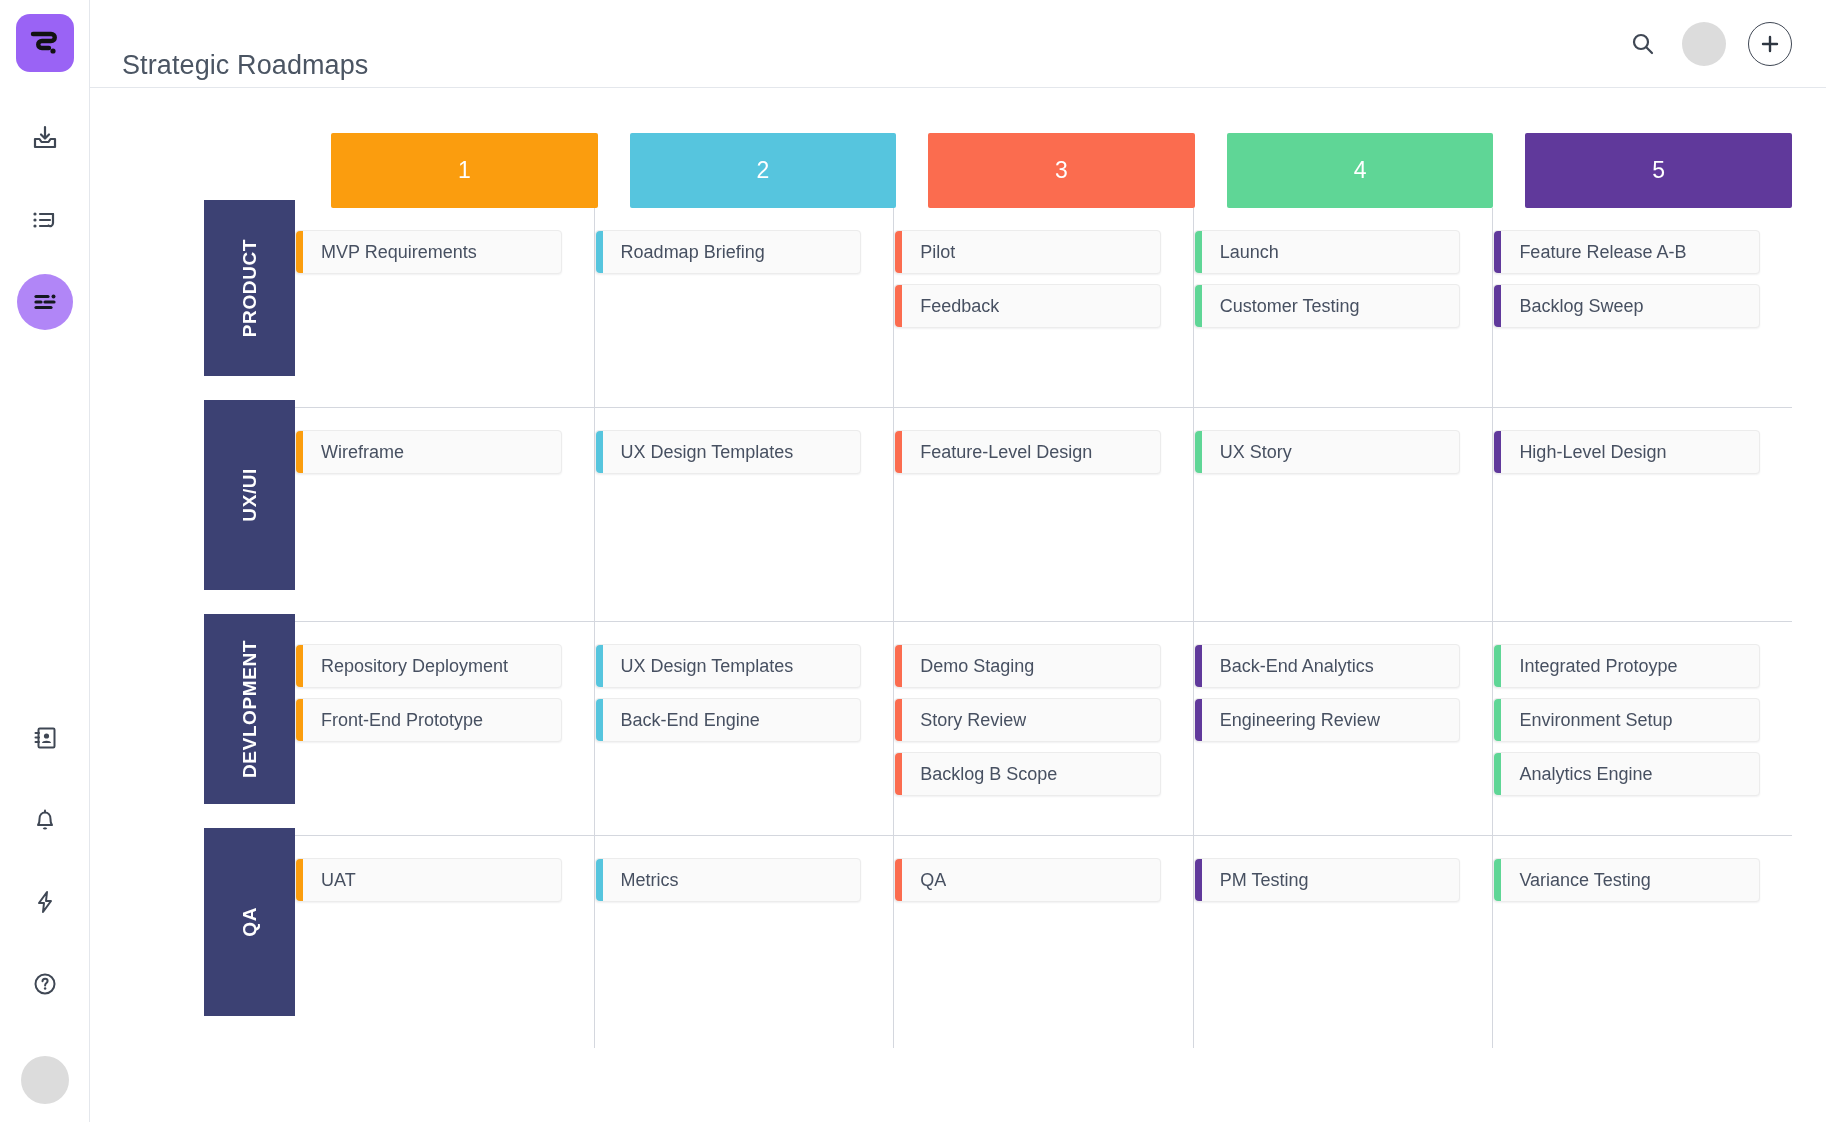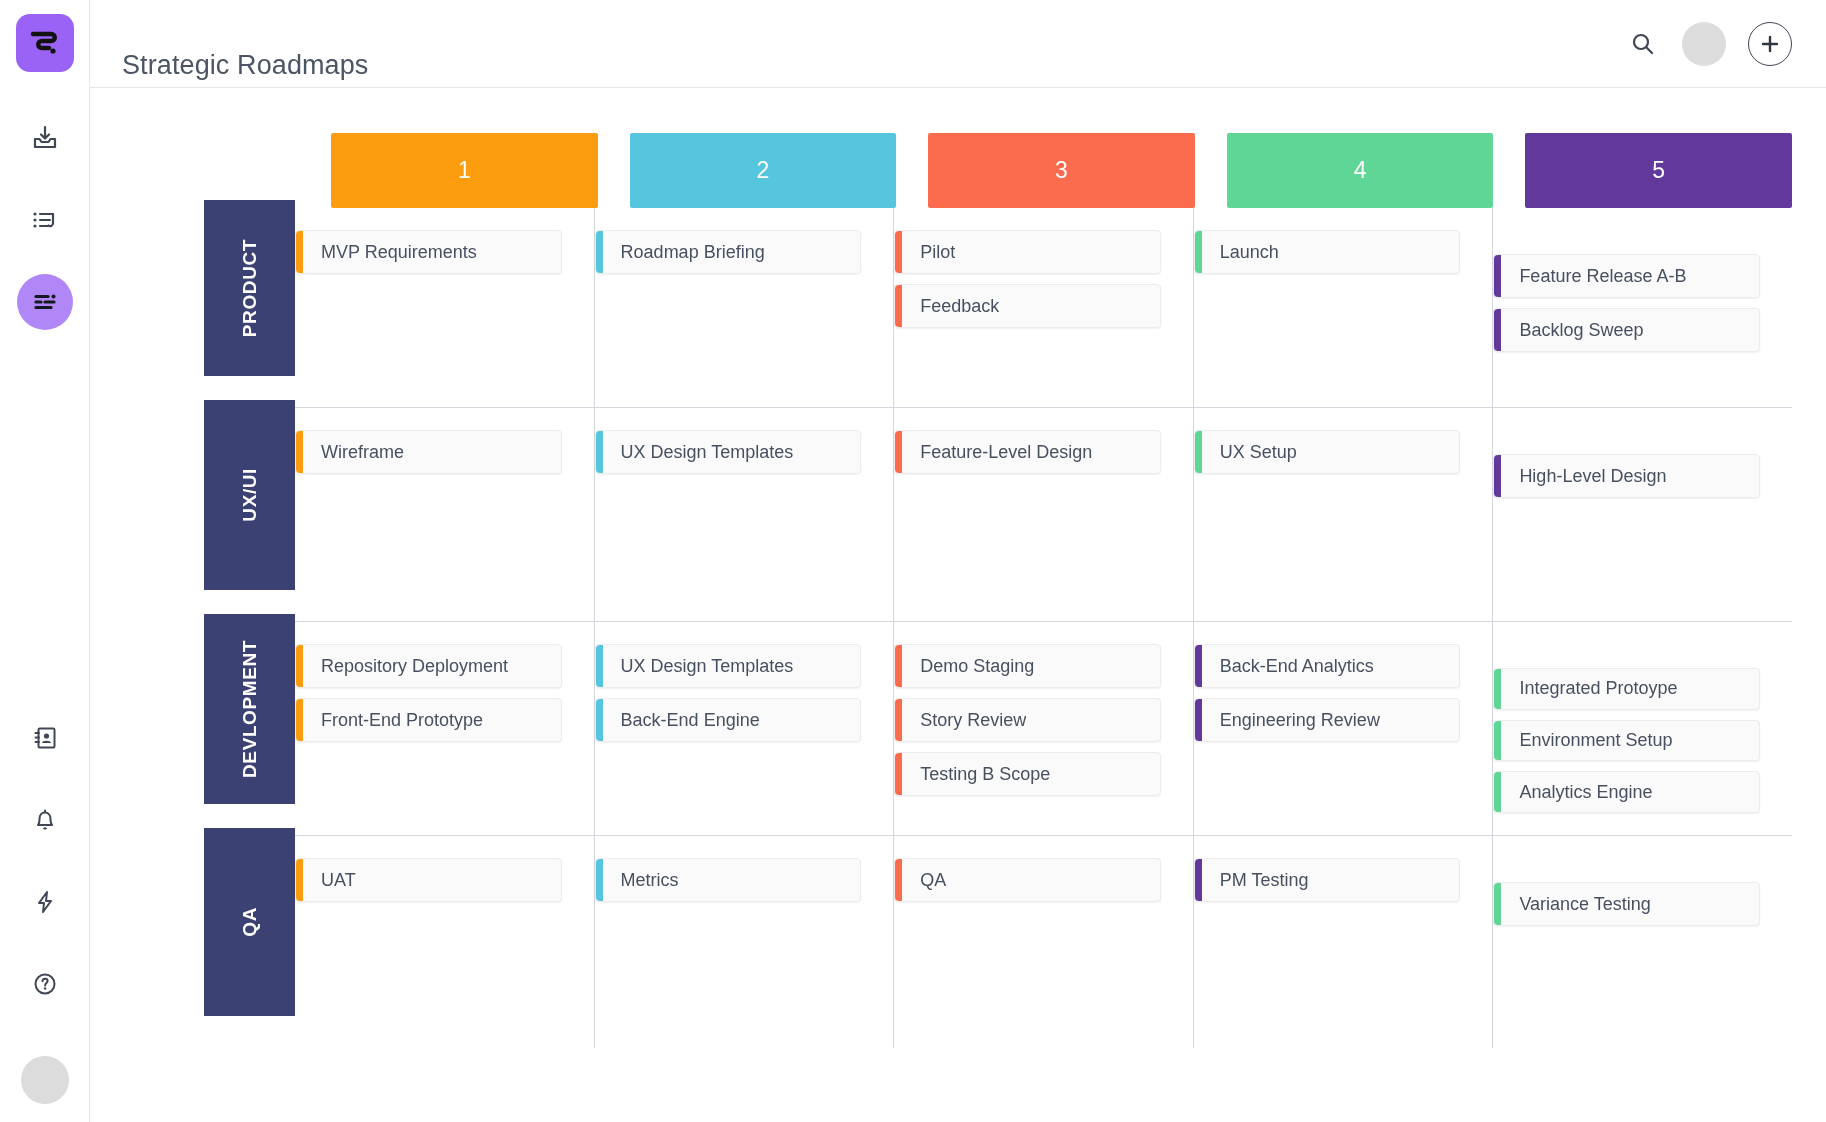--- a/index.html
+++ b/index.html
@@ -92,21 +92,21 @@
     border-bottom: 1px solid #d4d7de;
   }
   .lane:last-child { border-bottom: none; }
 
   .cell {
     flex: 1 1 0; min-width: 0;
     border-right: 1px solid #d4d7de;
     padding: 22px 32px 22px 0;
     display: flex; flex-direction: column; gap: 10px;
   }
-  .cell:last-child { border-right: none; margin-top: 24px; }
+  .cell:last-child { border-right: none; }
   .cell.first { padding-left: 0; }
 
   .card {
     position: relative;
     background: #fafafa;
     border: 1px solid #ececec;
     border-radius: 4px;
     box-shadow: 0 1px 2px rgba(16,24,40,.06);
     height: 44px;
     display: flex; align-items: center;
@@ -290,20 +290,24 @@
                   <div class="card">
                     <span class="bar" style="background: rgb(251, 108, 79);"></span>
                     <span class="label">Feedback</span>
                   </div>
                 </div>
                 <div class="cell">
                   <div class="card">
                     <span class="bar" style="background: rgb(95, 214, 150);"></span>
                     <span class="label">Launch</span>
                   </div>
+                  <div class="card">
+                    <span class="bar" style="background: rgb(95, 214, 150);"></span>
+                    <span class="label">Customer Testing</span>
+                  </div>
                 </div>
                 <div class="cell">
                   <div class="card">
                     <span class="bar" style="background: rgb(96, 57, 155);"></span>
                     <span class="label">Feature Release A-B</span>
                   </div>
                   <div class="card">
                     <span class="bar" style="background: rgb(96, 57, 155);"></span>
                     <span class="label">Backlog Sweep</span>
                   </div>
@@ -324,21 +328,21 @@
                 </div>
                 <div class="cell">
                   <div class="card">
                     <span class="bar" style="background: rgb(251, 108, 79);"></span>
                     <span class="label">Feature-Level Design</span>
                   </div>
                 </div>
                 <div class="cell">
                   <div class="card">
                     <span class="bar" style="background: rgb(95, 214, 150);"></span>
-                    <span class="label">UX Setup</span>
+                    <span class="label">UX Story</span>
                   </div>
                 </div>
                 <div class="cell">
                   <div class="card">
                     <span class="bar" style="background: rgb(96, 57, 155);"></span>
                     <span class="label">High-Level Design</span>
                   </div>
                 </div>
               </div>
               <div class="lane" style="height: 214px;">
@@ -366,21 +370,21 @@
                   <div class="card">
                     <span class="bar" style="background: rgb(251, 108, 79);"></span>
                     <span class="label">Demo Staging</span>
                   </div>
                   <div class="card">
                     <span class="bar" style="background: rgb(251, 108, 79);"></span>
                     <span class="label">Story Review</span>
                   </div>
                   <div class="card">
                     <span class="bar" style="background: rgb(251, 108, 79);"></span>
-                    <span class="label">Testing B Scope</span>
+                    <span class="label">Backlog B Scope</span>
                   </div>
                 </div>
                 <div class="cell">
                   <div class="card">
                     <span class="bar" style="background: rgb(96, 57, 155);"></span>
                     <span class="label">Back-End Analytics</span>
                   </div>
                   <div class="card">
                     <span class="bar" style="background: rgb(96, 57, 155);"></span>
                     <span class="label">Engineering Review</span>

